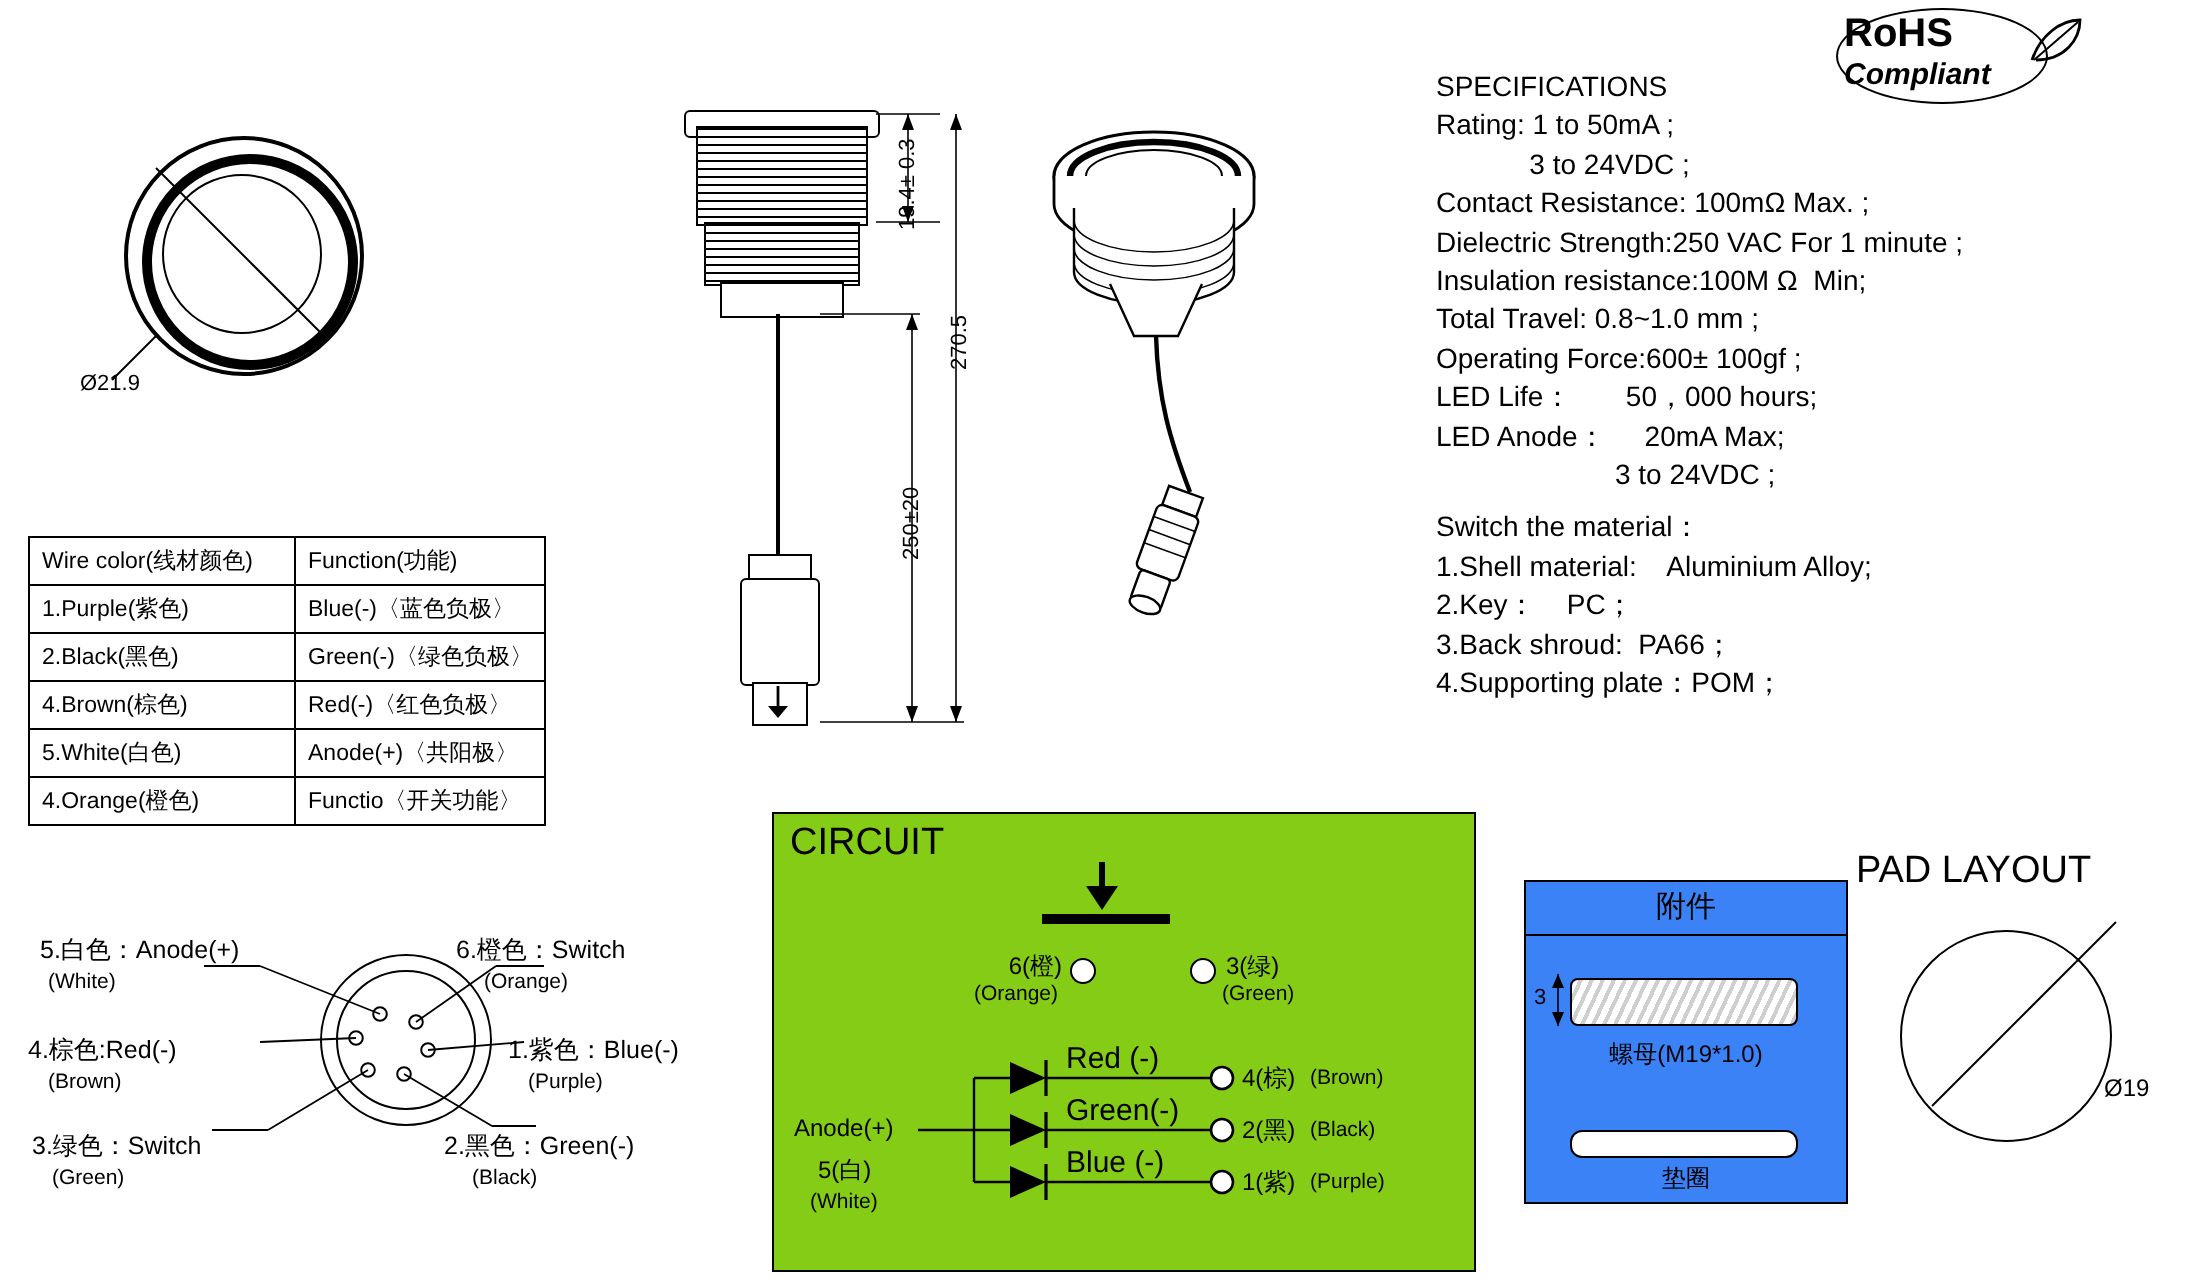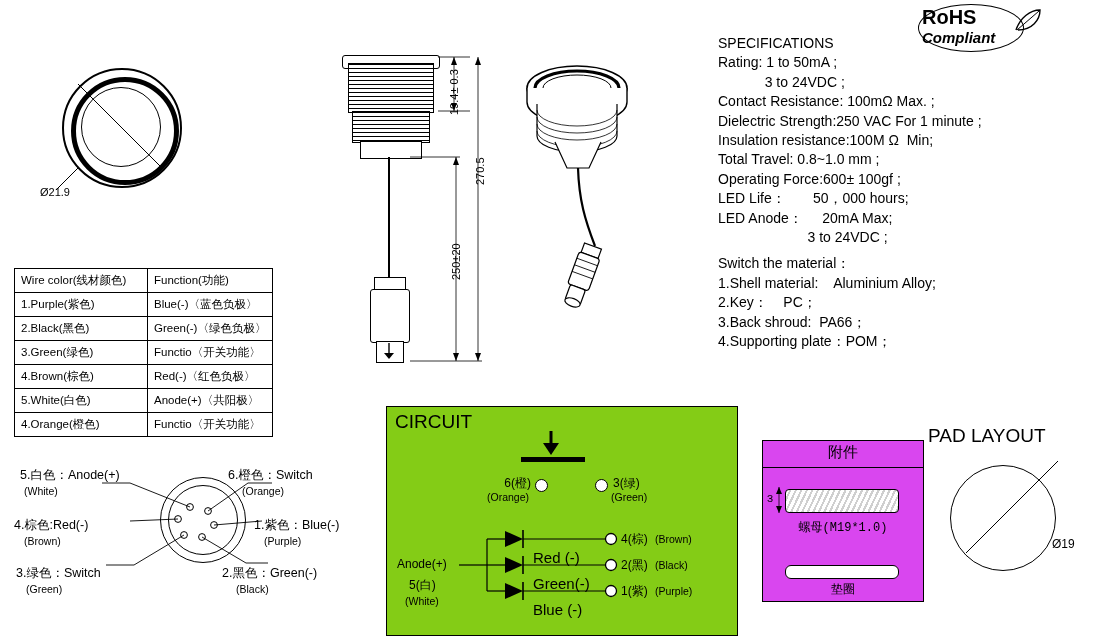--- a/index.html
+++ b/index.html
@@ -55,24 +55,24 @@
   .pin-circle2{position:absolute;left:158px;top:30px;width:68px;height:68px;border:1px solid #000;border-radius:50%;}
   .pl{position:absolute;font-size:12.5px;white-space:pre;}
   .pls{position:absolute;font-size:10.5px;white-space:pre;}
 
   
   #circuit{left:386px;top:406px;width:350px;height:228px;border:1.5px solid #000;background:#84cc16;}
   #circuit .title{position:absolute;left:8px;top:4px;font-size:19px;}
   .cnode{position:absolute;width:11px;height:11px;border:1.3px solid #000;border-radius:50%;background:#fff;}
   .ctxt{position:absolute;font-size:12px;white-space:pre;text-align:center;}
   .ctxt-s{position:absolute;font-size:10.5px;white-space:pre;}
-  .sigtxt{position:absolute;font-size:15px;white-space:pre;margin-top:28px;}
-
-  
-  #acc{left:762px;top:440px;width:160px;height:160px;border:1.5px solid #000;background:#d946ef;font-family:Liberation Mono, monospace;}
+  .sigtxt{position:absolute;font-size:15px;white-space:pre;}
+
+  
+  #acc{left:762px;top:440px;width:160px;height:160px;border:1.5px solid #000;background:#3b82f6;}
   #acc .hdr{position:absolute;left:0;top:0;width:100%;height:26px;border-bottom:1.5px solid #000;text-align:center;font-size:15px;line-height:26px;}
   .nut{position:absolute;left:22px;top:48px;width:112px;height:22px;border:1.4px solid #000;border-radius:4px;background:
       repeating-linear-gradient(115deg,#fff 0 3px,#cfcfcf 3px 5px);}
   .washer{position:absolute;left:22px;top:124px;width:112px;height:12px;border:1.4px solid #000;border-radius:6px;background:#fff;}
   .acclab{position:absolute;font-size:12px;text-align:center;white-space:pre;}
 
   
   #pad{left:928px;top:425px;width:160px;height:200px;}
   #pad .title{position:absolute;left:0px;top:0px;font-size:19px;white-space:nowrap;}
   .padcircle{position:absolute;left:22px;top:40px;width:104px;height:104px;border:1.5px solid #000;border-radius:50%;}
@@ -204,24 +204,20 @@
   </tr>
   <tr>
     <td class="c1">1.Purple(紫色)</td>
     <td class="c2">Blue(-)〈蓝色负极〉</td>
   </tr>
   <tr>
     <td class="c1">2.Black(黑色)</td>
     <td class="c2">Green(-)〈绿色负极〉</td>
   </tr>
   <tr>
-    <td class="c1">3.Green(绿色)</td>
-    <td class="c2">Functio〈开关功能〉</td>
-  </tr>
-  <tr>
     <td class="c1">4.Brown(棕色)</td>
     <td class="c2">Red(-)〈红色负极〉</td>
   </tr>
   <tr>
     <td class="c1">5.White(白色)</td>
     <td class="c2">Anode(+)〈共阳极〉</td>
   </tr>
   <tr>
     <td class="c1">4.Orange(橙色)</td>
     <td class="c2">Functio〈开关功能〉</td>

